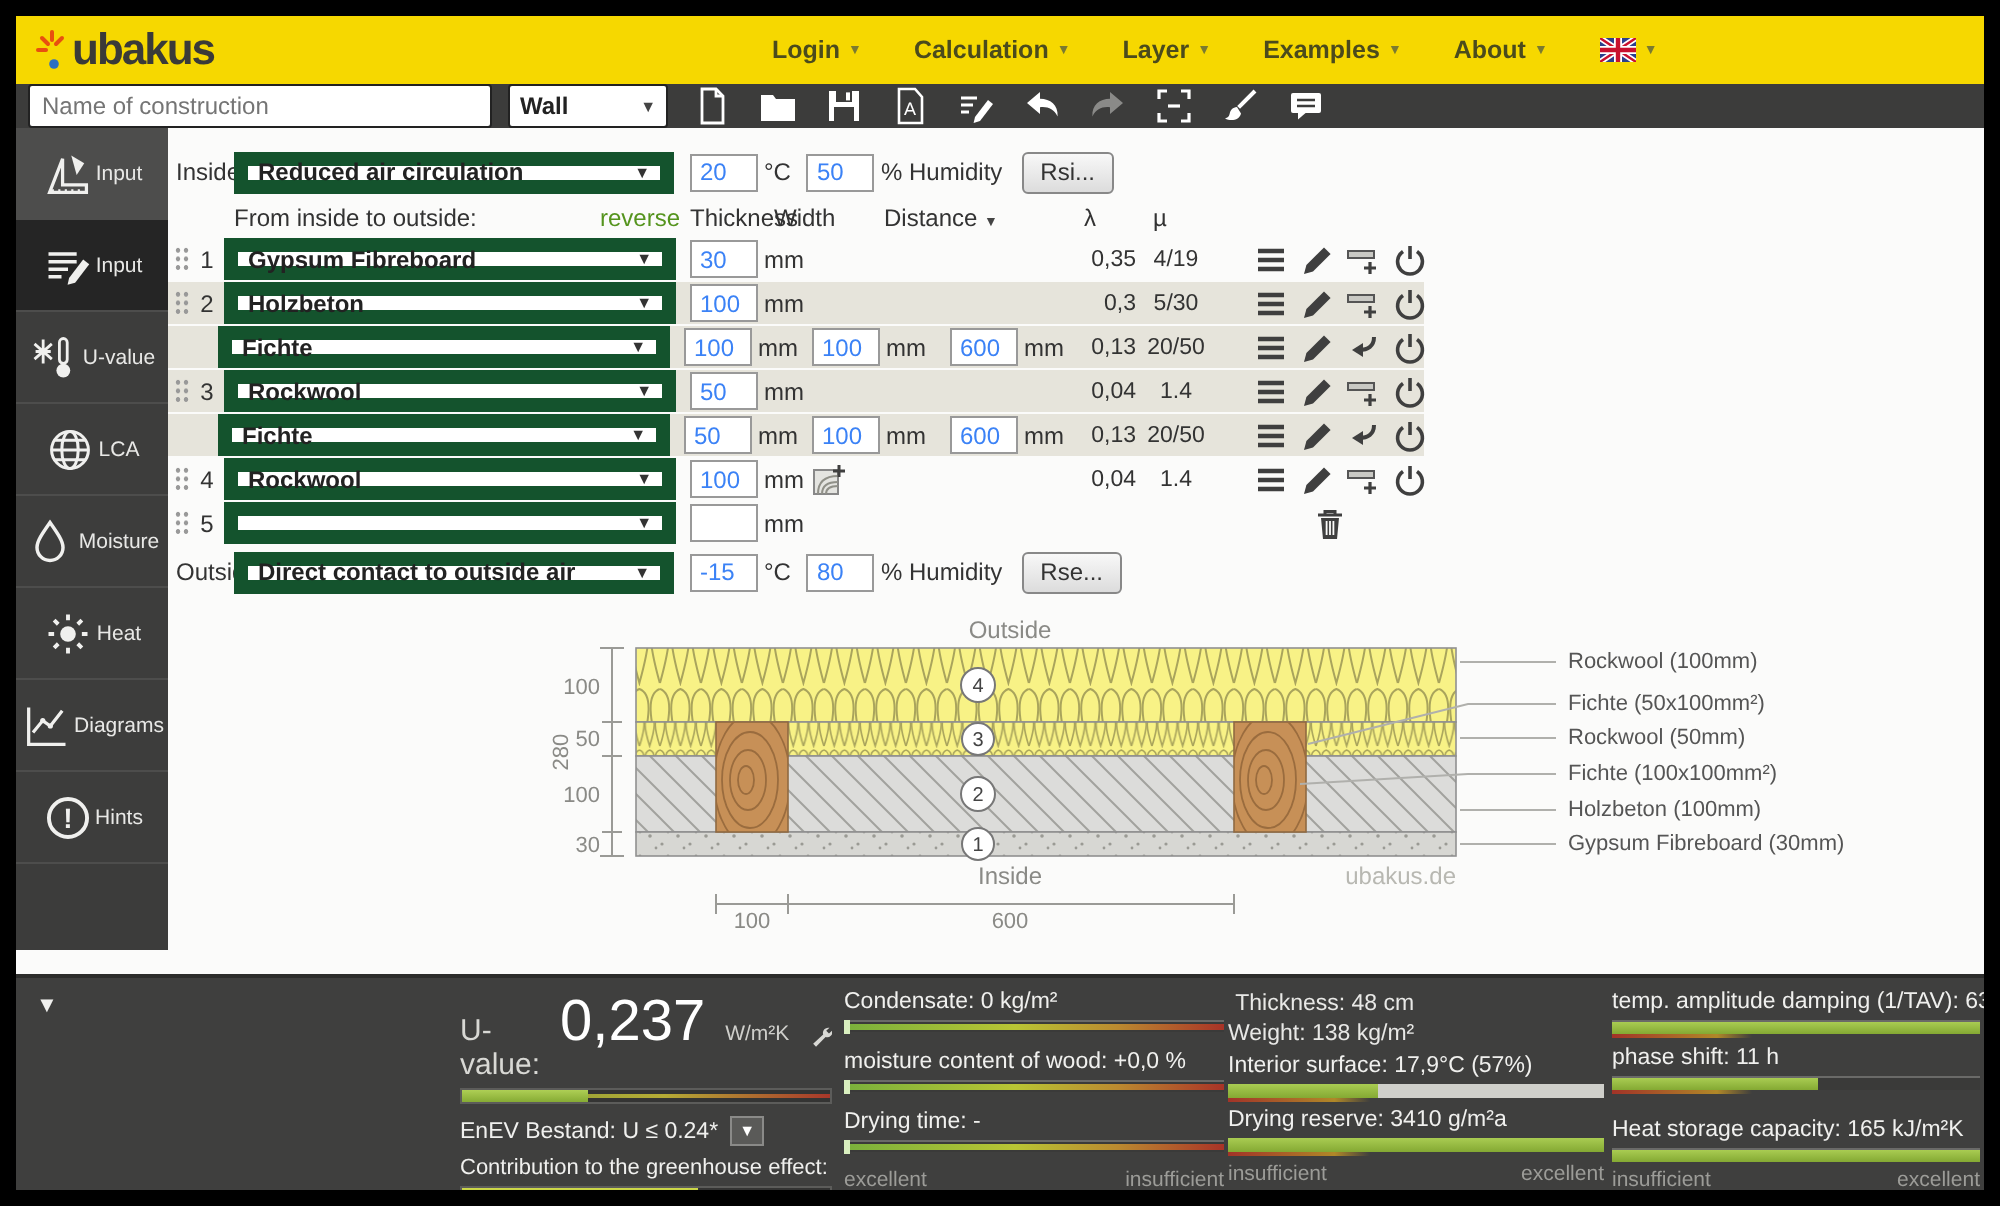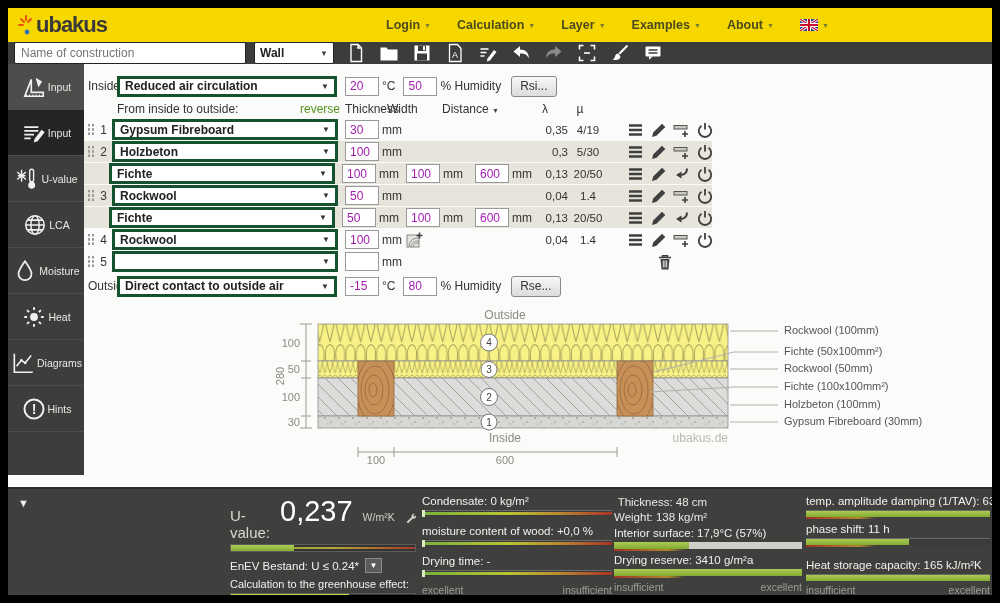--- a/index.html
+++ b/index.html
@@ -31,26 +31,26 @@
              border-bottom:1px solid #4d4d4c; cursor:pointer; background:#3d3d3c;text-align:center; }
   .sb-item.first { background:#4d4d4c; }
   .sb-item.active { background:#252525; }
   .sb-label { font-size:10.5px; color:#e8e8e6; }
 
   .main { flex:1; position:relative; background:#fbfbfa; padding-top:10px; overflow:hidden; }
 
   
   .irow { display:flex; align-items:center; height:24px; position:relative; margin-bottom:2px; }
   .io-label { width:29px; margin-left:4px; font-size:12px; color:#333; text-align:left; }
-  .sel { height:21px; background:#fff; border:3px solid #14532d; display:flex; align-items:center; justify-content:space-between;
+  .sel { height:21px; background:#fff; border:7px solid #14532d; display:flex; align-items:center; justify-content:space-between;
          padding:0 5px; font-size:12px; font-weight:600; color:#222; cursor:pointer; }
   .sel .caret { font-size:8px; color:#333; }
   .sel.big { width:220px; }
   .sel.lay { width:226px; }
-  .tin { width:34px; height:19px; border:1px solid #999; font-size:12px; color:#a21caf; padding:0 4px; }
+  .tin { width:34px; height:19px; border:1px solid #999; font-size:12px; color:#3b82f6; padding:0 4px; }
   .unit { font-size:12px; color:#333; margin-left:3px; }
   .btn { height:21px; padding:0 8px; margin-left:10px; background:linear-gradient(#f8f8f8,#dcdcdc); border:1px solid #888;
          border-radius:3px; font-size:12px; color:#333; cursor:pointer; }
 
   .thead { display:flex; align-items:center; height:17px; position:relative; font-size:12px; color:#333; margin-bottom:2px; }
   .th-dir { margin-left:33px; }
   .th-rev { position:absolute; left:216px; width:38px; text-align:right; color:#55941e; cursor:pointer; }
   .th-thk { position:absolute; left:261px; }
   .th-wid { position:absolute; left:303px; }
   .th-dst { position:absolute; left:358px; cursor:pointer; }
@@ -649,21 +649,21 @@
           </svg>
       </div>
       <div class="bar">
           <span class="base"></span>
           <span class="fill" style="width: 34%;"></span>
         </div>
       <div class="enevrow">
         <span class="rlabel" style="margin-top:0">EnEV Bestand: U ≤ 0.24*</span>
         <span class="ddbtn">▼</span>
       </div>
-      <div class="rlabel sm">Calculation to the greenhouse effect:</div>
+      <div class="rlabel sm">Contribution to the greenhouse effect:</div>
       <div class="bar">
           <span class="base"></span>
           <span class="fill yg" style="width: 64%;"></span>
         </div>
       <div class="scale">
           <span>excellent</span>
           <span>insufficient</span>
         </div>
     </div>
 

